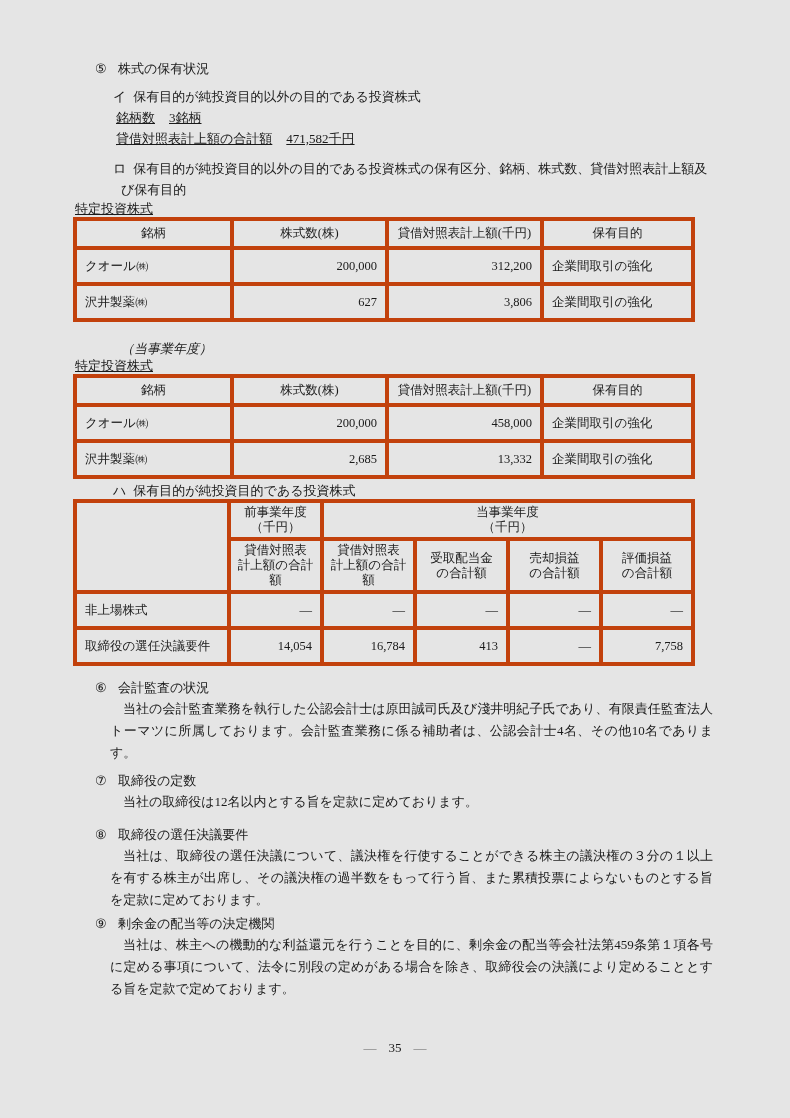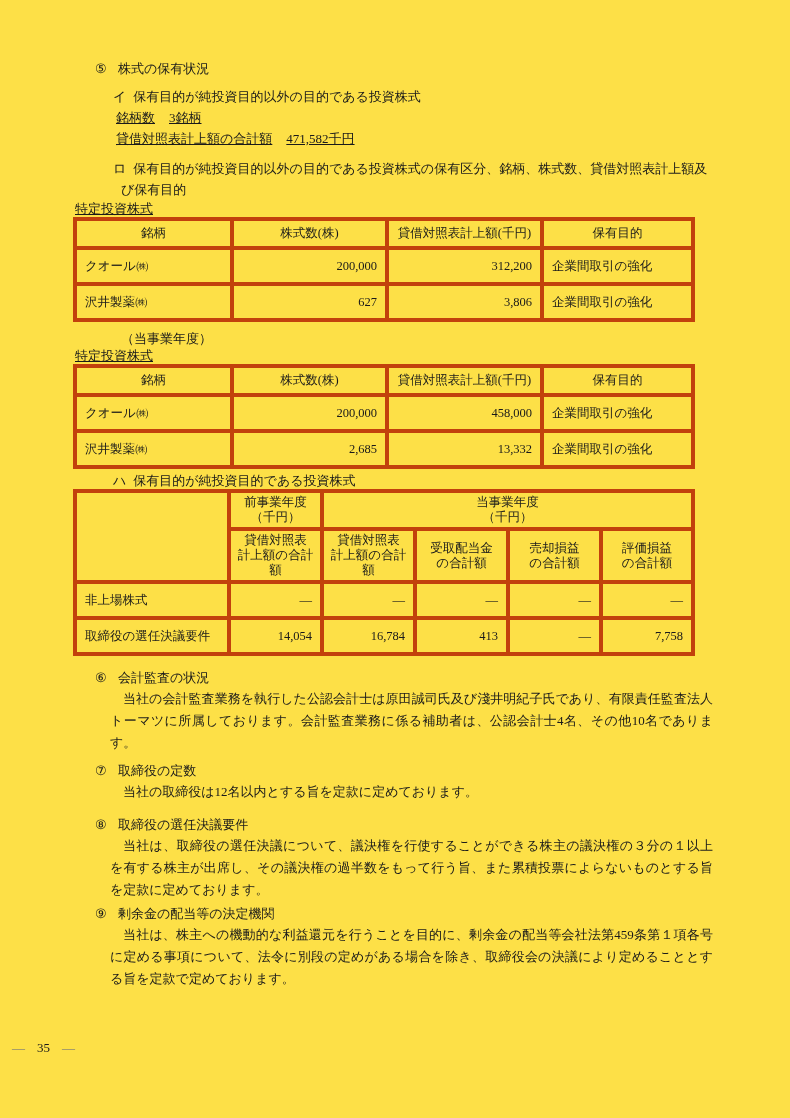--- a/index.html
+++ b/index.html
@@ -1,21 +1,21 @@
 <!DOCTYPE html>
 <html><head>
 <meta charset="utf-8">
 <style>
   * { margin: 0; padding: 0; box-sizing: border-box; }
   html, body { background: #ffffff; }
   .page {
     position: relative;
     width: 790px;
     height: 1118px;
-    background: #fde047;
+    background: #e5e5e5;
     overflow: hidden;
     font-family: "Liberation Serif", "DejaVu Serif", serif;
     color: #1a1a1a;
     font-size: 13px;
     padding-top: 58px;
   }
   
   .h1 { padding-left: 95px; line-height: 21px; }
   .h1 .mk { display: inline-block; min-width: 14px; margin-right: 9px; }
   
@@ -37,26 +37,26 @@
   .t4 td { height: 36px; padding: 2px 8px; }
   .t6 th { text-align: center; padding: 2px 3px; height: 27px; }
   .t6 td { height: 36px; padding: 2px 8px; }
   .al { text-align: left; }
   .ar { text-align: right; }
   .pre { white-space: pre-line; line-height: 15px; }
   
   .t4 .c0 { width: 157px; } .t4 .c1 { width: 155px; } .t4 .c2 { width: 155px; } .t4 .c3 { width: 151px; }
   .t6 .b0 { width: 154px; } .t6 .b1, .t6 .b2, .t6 .b3, .t6 .b4 { width: 93px; } .t6 .b5 { width: 92px; }
   
-  .mt7 { margin-top: 7px; } .mt9 { margin-top: 9px; } .mt8 { margin-top: 8px; } .mt11 { margin-top: 11px; } .mt6 { margin-top: 6px; }
+  .mt7 { margin-top: 7px; } .mt9 { margin-top: 9px; } .mt8 { margin-top: 18px; font-style: italic; } .mt11 { margin-top: 11px; } .mt6 { margin-top: 6px; }
   .mt2 { margin-top: 2px; }
   .h3ha { padding-left: 121px; text-indent: -8px; line-height: 16px; margin-top: 4px; }
   .h3ha .mk { margin-right: 7px; }
   
-  .footer { position: absolute; top: 1040px; left: 0; width: 100%; 
+  .footer { position: absolute; top: 1040px; left: 0; width: 100%; text-align: center;
             font-size: 13px; color: #1a1a1a; }
   .footer .dash { color: #7a7a7a; margin: 0 12px; }
 </style>
 </head>
 <body>
 
 <div class="page">
 
   <div class="h1">
     <span class="mk">⑤</span><span>株式の保有状況</span>

